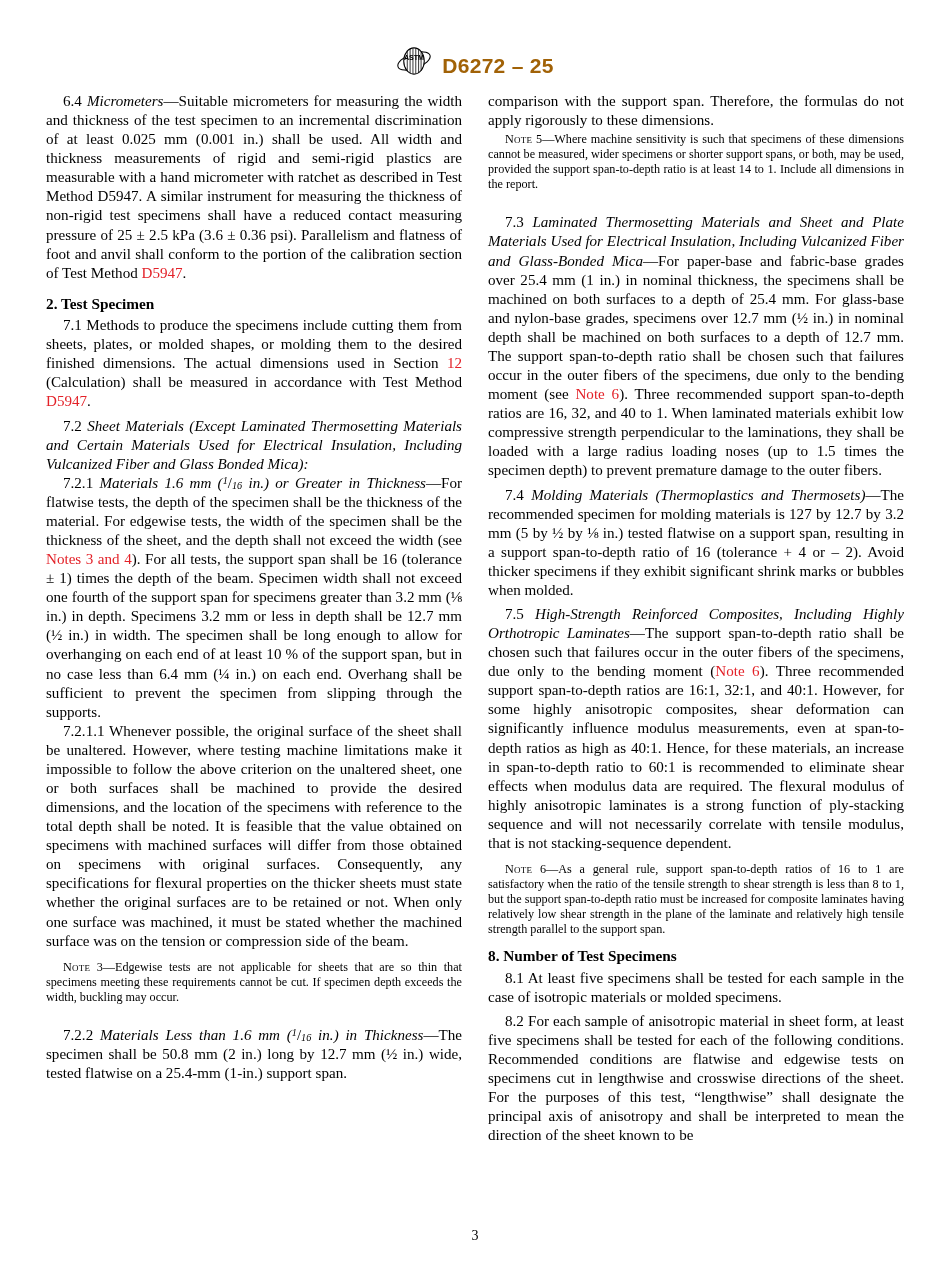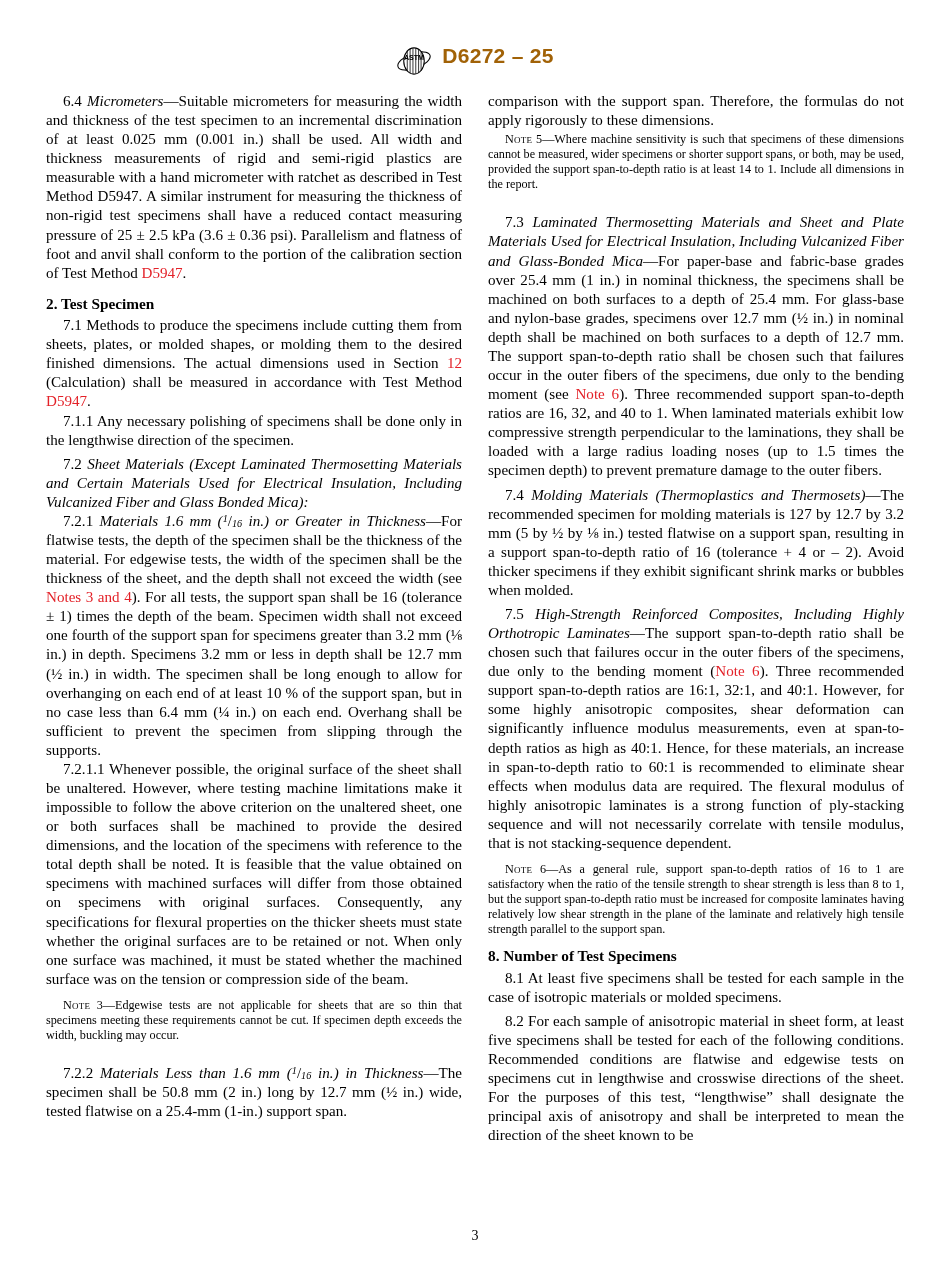--- a/index.html
+++ b/index.html
@@ -16,21 +16,21 @@
     overflow: hidden;
   }
 
   
   .page-header {
     position: absolute;
     top: 44px;
     left: 0;
     width: 950px;
     display: flex;
-    align-items: flex-start;
+    align-items: flex-end;
     justify-content: center;
     gap: 10px;
   }
   .astm-logo {
     width: 36px;
     height: 34px;
     display: block;
   }
   .doc-designation {
     font-family: "Liberation Sans", "DejaVu Sans", sans-serif;
@@ -160,21 +160,20 @@
 <div class="columns">
 
   <div class="col">
 
     <p class="para"><span>6.4</span> <i>Micrometers</i><span>—</span><span>Suitable micrometers for measuring the width and thickness of the test specimen to an incremental discrimination of at least 0.025 mm (0.001 in.) shall be used. All width and thickness measurements of rigid and semi-rigid plastics are measurable with a hand micrometer with ratchet as described in Test Method D5947. A similar instrument for measuring the thickness of non-rigid test specimens shall have a reduced contact measuring pressure of 25 ± 2.5 kPa (3.6 ± 0.36 psi). Parallelism and flatness of foot and anvil shall conform to the portion of the calibration section of Test Method </span><span class="lnk">D5947</span><span>.</span></p>
 
     <p class="sec-head">2.  Test Specimen</p>
 
     <p class="para"><span>7.1</span> <span>Methods to produce the specimens include cutting them from sheets, plates, or molded shapes, or molding them to the desired finished dimensions. The actual dimensions used in Section </span><span class="lnk">12</span><span> (Calculation) shall be measured in accordance with Test Method </span><span class="lnk">D5947</span><span>.</span></p>
 
-    <p class="para"><span>7.1.1</span> <span>Any necessary polishing of specimens shall be done only in the lengthwise direction of the specimen.</span></p>
 
     <p class="para gap-small"><span>7.2</span> <i>Sheet Materials (Except Laminated Thermosetting Materials and Certain Materials Used for Electrical Insulation, Including Vulcanized Fiber and Glass Bonded Mica):</i></p>
 
     <p class="para"><span>7.2.1</span> <i>Materials 1.6 mm (</i><span class="frac"><span class="num">1</span><span class="frac-up">/</span><span class="den">16</span></span><i> in.) or Greater in Thickness</i><span>—</span><span>For flatwise tests, the depth of the specimen shall be the thickness of the material. For edgewise tests, the width of the specimen shall be the thickness of the sheet, and the depth shall not exceed the width (see </span><span class="lnk">Notes 3 and 4</span><span>). For all tests, the support span shall be 16 (tolerance ± 1) times the depth of the beam. Specimen width shall not exceed one fourth of the support span for specimens greater than 3.2 mm (⅛ in.) in depth. Specimens 3.2 mm or less in depth shall be 12.7 mm (½ in.) in width. The specimen shall be long enough to allow for overhanging on each end of at least 10 % of the support span, but in no case less than 6.4 mm (¼ in.) on each end. Overhang shall be sufficient to prevent the specimen from slipping through the supports.</span></p>
 
     <p class="para"><span>7.2.1.1</span> <span>Whenever possible, the original surface of the sheet shall be unaltered. However, where testing machine limitations make it impossible to follow the above criterion on the unaltered sheet, one or both surfaces shall be machined to provide the desired dimensions, and the location of the specimens with reference to the total depth shall be noted. It is feasible that the value obtained on specimens with machined surfaces will differ from those obtained on specimens with original surfaces. Consequently, any specifications for flexural properties on the thicker sheets must state whether the original surfaces are to be retained or not. When only one surface was machined, it must be stated whether the machined surface was on the tension or compression side of the beam.</span></p>
 
     <p class="note"><span class="note-label">Note</span><span> 3</span><span>—</span><span>Edgewise tests are not applicable for sheets that are so thin that specimens meeting these requirements cannot be cut. If specimen depth exceeds the width, buckling may occur.</span></p>
 
     <p class="para gap-before"><span>7.2.2</span> <i>Materials Less than 1.6 mm (</i><span class="frac"><span class="num">1</span><span class="frac-up">/</span><span class="den">16</span></span><i> in.) in Thickness</i><span>—</span><span>The specimen shall be 50.8 mm (2 in.) long by 12.7 mm (½ in.) wide, tested flatwise on a 25.4-mm (1-in.) support span.</span></p>

